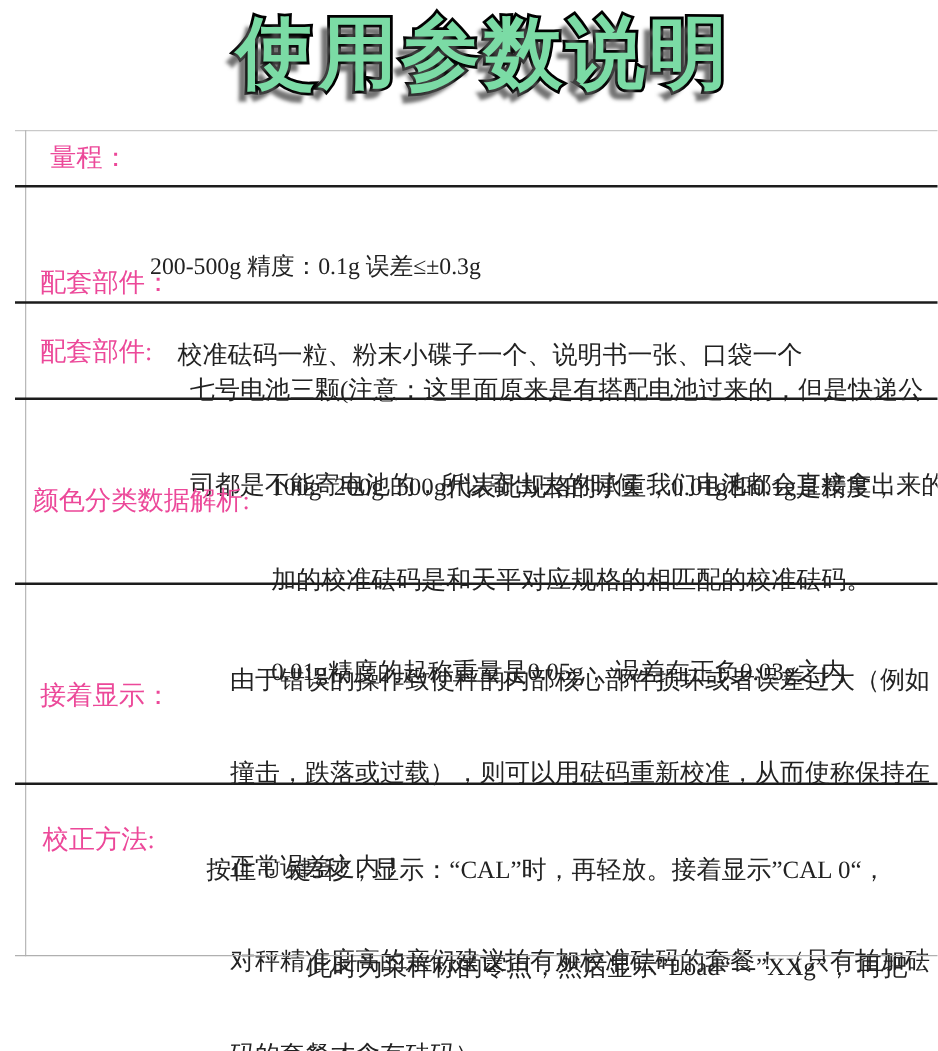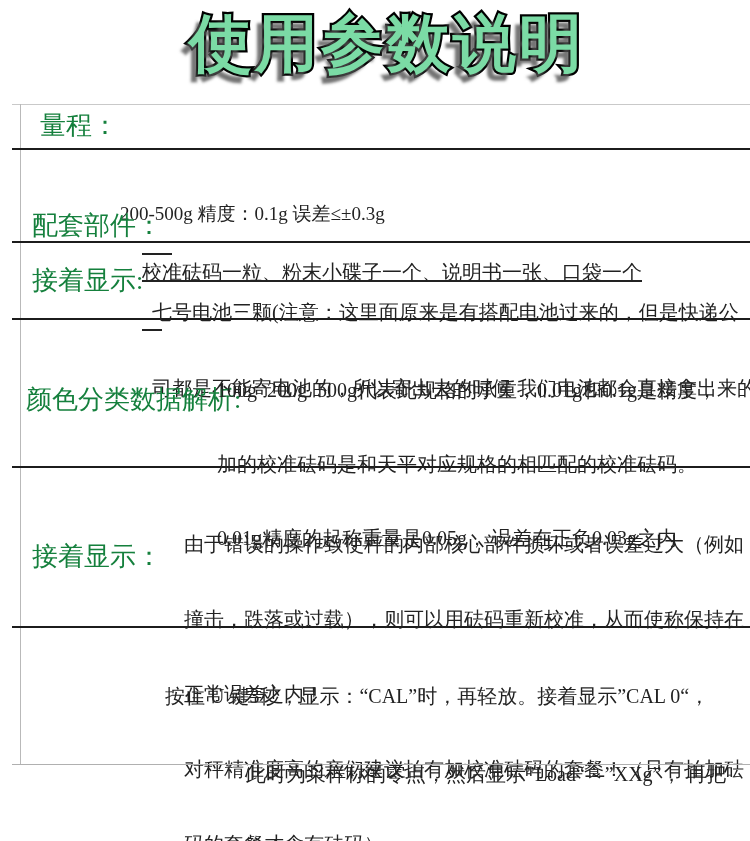--- a/index.html
+++ b/index.html
@@ -20,36 +20,36 @@
     font-size:63px;line-height:78px;font-weight:900;
     letter-spacing:3px;
     -webkit-text-stroke:4.5px #000;
     paint-order:stroke fill;
     text-shadow:-7px 8px 3px rgba(80,80,80,0.8);
     white-space:nowrap;
   }
   .tbl-top{position:absolute;left:0;top:104px;width:750px;height:1px;background:#c9c9c9;}
   .tbl-left{position:absolute;left:8px;top:104px;width:1px;height:661px;background:#b9b9b9;}
   .row{position:absolute;left:0;width:750px;border-bottom:2px solid #1c1c1c;font-size:20px;white-space:pre;}
-  .row .lbl{position:absolute;font-size:26px;color:#15803d;}
+  .row .lbl{position:absolute;font-size:21px;color:#ec4899;}
   .row .content{position:absolute;}
   .line{display:block;}
 
   .row0{top:104px;height:44px;}
   .row0 .lbl{left:28px;top:0;line-height:44px;}
   .row0 .content{left:108px;top:0;line-height:44px;font-size:19px;}
 
   .row1{top:150px;height:59px;}
   .row1 .lbl{left:20px;top:21px;line-height:24px;}
   .row1 .content{left:165px;top:4px;}
   .row1 .line{line-height:26px;}
 
   .row2{top:211px;height:30px;}
   .row2 .lbl{left:20px;top:0;line-height:30px;}
-  .row2 .content{left:130px;top:0;text-decoration:underline;}
+  .row2 .content{left:130px;top:12px;}
   .row2 .line{line-height:30px;}
 
   .row3{top:243px;height:75px;}
   .row3 .lbl{left:20px;top:25px;line-height:26px;}
   .row3 .content{left:140px;top:8px;}
   .row3 .line{line-height:30px;}
 
   .row4{top:320px;height:146px;}
   .row4 .lbl{left:14px;top:66px;line-height:28px;}
   .row4 .content{left:205px;top:10px;}
@@ -85,21 +85,21 @@
 
 
   <div class="row row2">
     <span class="lbl">配套部件：</span>
     <span class="content">
       <span class="line">校准砝码一粒、粉末小碟子一个、说明书一张、口袋一个</span>
     </span>
   </div>
 
   <div class="row row3">
-    <span class="lbl">接着显示:</span>
+    <span class="lbl">配套部件:</span>
     <span class="content">
       <span class="line">七号电池三颗(注意：这里面原来是有搭配电池过来的，但是快递公</span>
       <span class="line">司都是不能寄电池的，所以寄出去的时候 我们电池都会直接拿出来的</span>
     </span>
   </div>
 
   <div class="row row4">
     <span class="lbl">颜色分类数据解析:</span>
     <span class="content">
       <span class="line">100g  200g  500g代表此规格的承重，0.01g和0.1g是精度，</span>
@@ -113,20 +113,21 @@
     <span class="content">
       <span class="line">由于错误的操作致使秤的内部核心部件损坏或者误差过大（例如</span>
       <span class="line">撞击，跌落或过载），则可以用砝码重新校准，从而使称保持在</span>
       <span class="line">正常误差之内！</span>
       <span class="line">对秤精准度高的亲们建议拍有加校准砝码的套餐！（只有拍加砝</span>
       <span class="line">码的套餐才含有砝码）</span>
     </span>
   </div>
 
   <div class="row row6">
+    <span class="lbl">校正方法:</span>
     <span class="content">
       <span class="line">按住 U 键3秒，显示：“CAL”时，再轻放。接着显示”CAL 0“，</span>
       <span class="line">此时为采样称的零点，然后显示”Load“---”XXg”， 再把</span>
       <span class="line">砝码（加按显示值）放到秤盘上，等到显示变为砝码重置值</span>
       
     </span>
   </div>
 
 </div>
 

